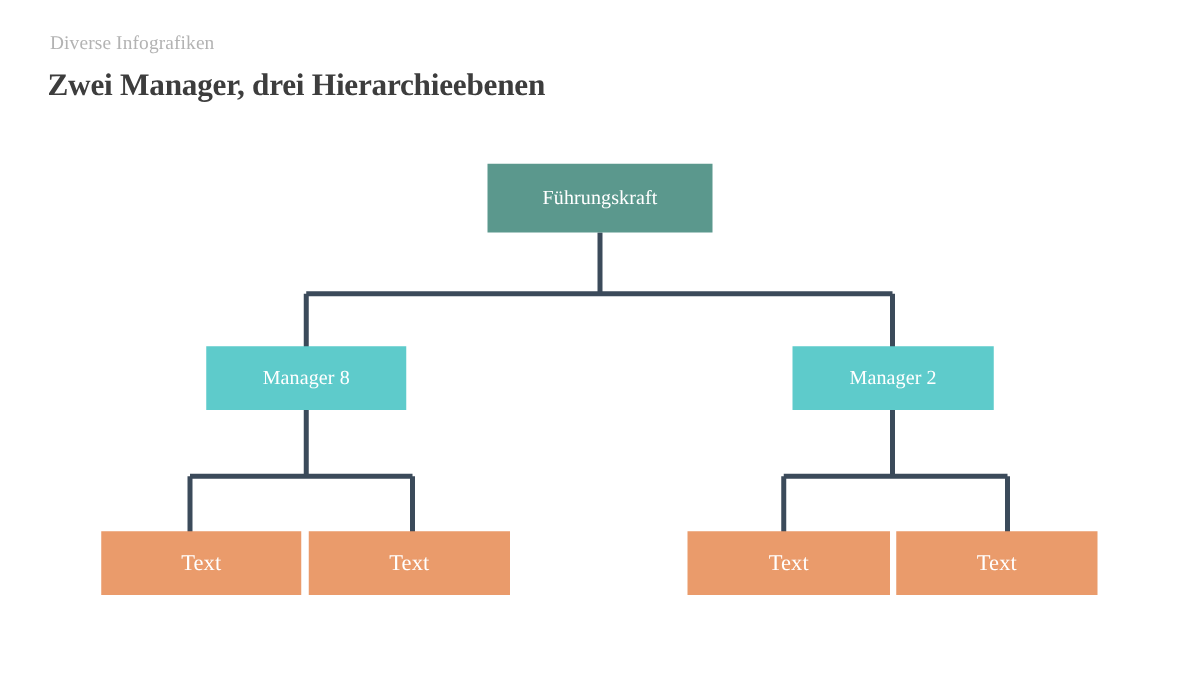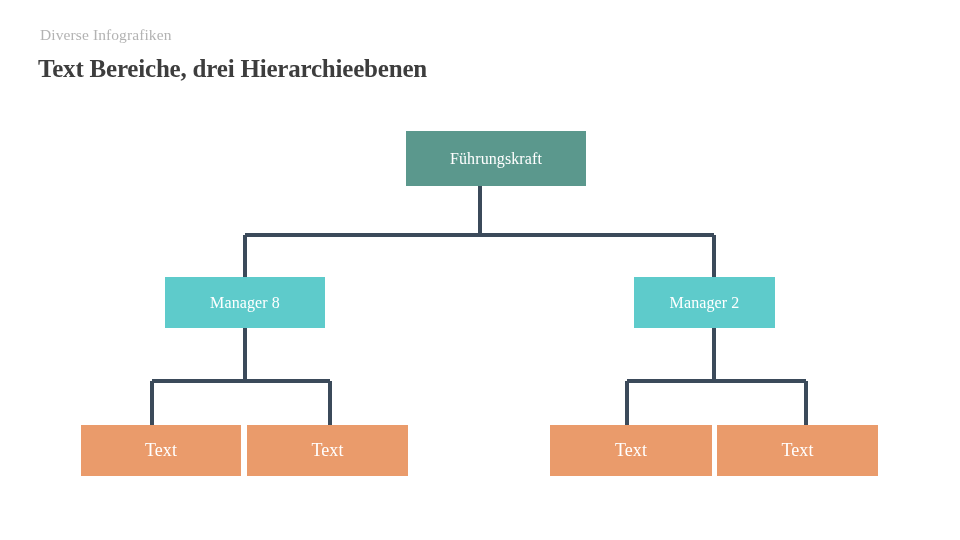--- a/index.html
+++ b/index.html
@@ -92,48 +92,48 @@
     letter-spacing: 0.1px;
   }
 </style>
 </head>
 <body style="background: rgb(255, 255, 255);">
 
 <div id="stage">
 
   <div class="eyebrow" style="color: rgb(179, 179, 179);">Diverse Infografiken</div>
 
-  <div class="title" style="color: rgb(61, 61, 61);">Text Bereiche, drei Hierarchieebenen</div>
+  <div class="title" style="color: rgb(61, 61, 61);">Zwei Manager, drei Hierarchieebenen</div>
 
   <div id="chart">
 
     <svg id="connectors" viewBox="0 0 960 540" width="960" height="540" xmlns="http://www.w3.org/2000/svg">
         <path d="M 480 186 L 480 235" stroke="#3b4a5a" stroke-width="4" stroke-linecap="butt" fill="none"></path>
         <path d="M 245 235 L 714 235" stroke="#3b4a5a" stroke-width="4" stroke-linecap="butt" fill="none"></path>
         <path d="M 245 235 L 245 279" stroke="#3b4a5a" stroke-width="4" stroke-linecap="butt" fill="none"></path>
         <path d="M 714 235 L 714 279" stroke="#3b4a5a" stroke-width="4" stroke-linecap="butt" fill="none"></path>
         <path d="M 245 328 L 245 381" stroke="#3b4a5a" stroke-width="4" stroke-linecap="butt" fill="none"></path>
         <path d="M 152 381 L 330 381" stroke="#3b4a5a" stroke-width="4" stroke-linecap="butt" fill="none"></path>
         <path d="M 152 381 L 152 427" stroke="#3b4a5a" stroke-width="4" stroke-linecap="butt" fill="none"></path>
         <path d="M 330 381 L 330 427" stroke="#3b4a5a" stroke-width="4" stroke-linecap="butt" fill="none"></path>
         <path d="M 714 328 L 714 381" stroke="#3b4a5a" stroke-width="4" stroke-linecap="butt" fill="none"></path>
         <path d="M 627 381 L 806 381" stroke="#3b4a5a" stroke-width="4" stroke-linecap="butt" fill="none"></path>
         <path d="M 627 381 L 627 427" stroke="#3b4a5a" stroke-width="4" stroke-linecap="butt" fill="none"></path>
         <path d="M 806 381 L 806 427" stroke="#3b4a5a" stroke-width="4" stroke-linecap="butt" fill="none"></path>
       </svg>
 
-    <div class="node root" style="left: 406px; top: 131px; width: 180px; height: 55px; background: rgb(91, 152, 141); color: rgb(255, 255, 255);">
+    <div class="node root" style="left: 390px; top: 131px; width: 180px; height: 55px; background: rgb(91, 152, 141); color: rgb(255, 255, 255);">
       <span class="node-label">Führungskraft</span>
     </div>
 
     <div class="node mid" style="left: 165px; top: 277px; width: 160px; height: 51px; background: rgb(94, 203, 203); color: rgb(255, 255, 255);">
       <span class="node-label">Manager 8</span>
     </div>
 
-    <div class="node mid" style="left: 634px; top: 277px; width: 141px; height: 51px; background: rgb(94, 203, 203); color: rgb(255, 255, 255);">
+    <div class="node mid" style="left: 634px; top: 277px; width: 161px; height: 51px; background: rgb(94, 203, 203); color: rgb(255, 255, 255);">
       <span class="node-label">Manager 2</span>
     </div>
 
     <div class="node leaf" style="left: 81px; top: 425px; width: 160px; height: 51px; background: rgb(234, 155, 107); color: rgb(255, 255, 255);">
       <span class="node-label">Text</span>
     </div>
 
     <div class="node leaf" style="left: 247px; top: 425px; width: 161px; height: 51px; background: rgb(234, 155, 107); color: rgb(255, 255, 255);">
       <span class="node-label">Text</span>
     </div>

